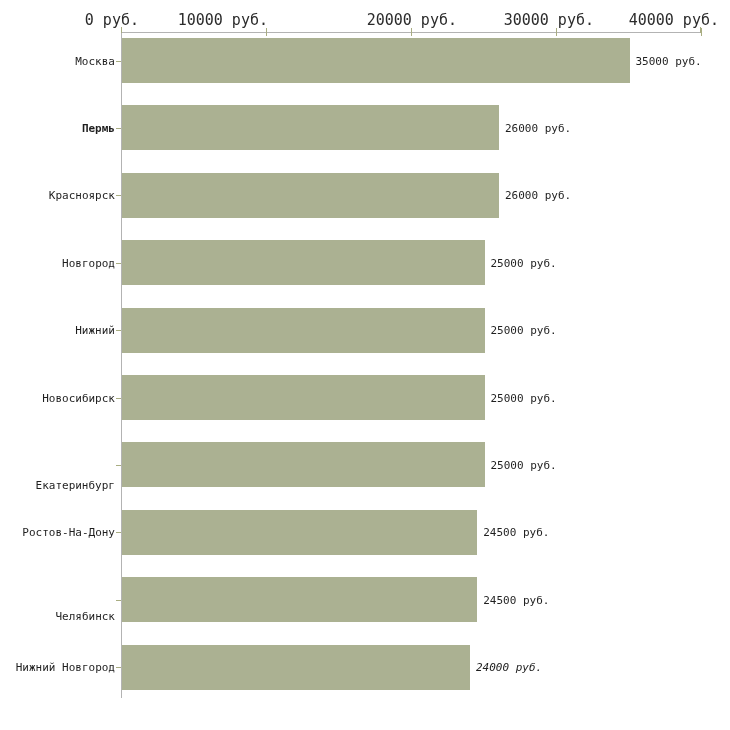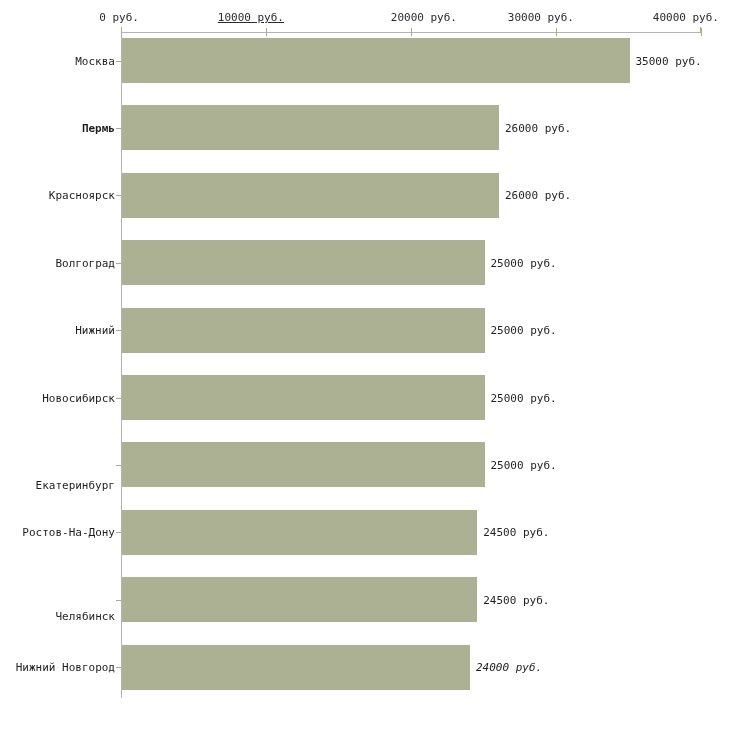--- a/index.html
+++ b/index.html
@@ -43,21 +43,21 @@
   .tick {
     position: absolute;
     top: 28px;
     width: 1px;
     height: 8px;
     background: #a9ad82;
   }
   .tick-label {
     position: absolute;
     top: 11px;
-    font-size: 11px;
+    font-size: 15px;
     color: #2b2b2b;
     white-space: nowrap;
     letter-spacing: 0px;
     transform: translateX(-100%);
   }
 
   
   .vaxis-line {
     position: absolute;
     left: 121px;
@@ -124,25 +124,25 @@
       </div>
   </div>
 
   <div class="axis-line"></div>
   <div class="axis-endcap left"></div>
   <div class="axis-endcap right"></div>
   <div id="xticks-layer">
       <div class="tick" style="left: 121px;"></div>
       <div class="tick-label" style="left: 139px;">0 руб.</div>
       <div class="tick" style="left: 266px;"></div>
-      <div class="tick-label" style="left: 284px; text-decoration: underline;">10000 руб.</div>
+      <div class="tick-label" style="left: 268px;">10000 руб.</div>
       <div class="tick" style="left: 411px;"></div>
       <div class="tick-label" style="left: 429px; margin-left: 28px;">20000 руб.</div>
       <div class="tick" style="left: 556px;"></div>
-      <div class="tick-label" style="left: 574px;">30000 руб.</div>
+      <div class="tick-label" style="left: 594px;">30000 руб.</div>
       <div class="tick" style="left: 701px;"></div>
       <div class="tick-label" style="left: 719px;">40000 руб.</div>
     </div>
 
   <div class="vaxis-line"></div>
   <div id="yticks-layer">
       <div class="vtick" style="top: 61px;"></div>
       <div class="vtick" style="top: 128px;"></div>
       <div class="vtick" style="top: 195px;"></div>
       <div class="vtick" style="top: 263px;"></div>
@@ -151,21 +151,21 @@
       <div class="vtick" style="top: 465px;"></div>
       <div class="vtick" style="top: 532px;"></div>
       <div class="vtick" style="top: 600px;"></div>
       <div class="vtick" style="top: 667px;"></div>
     </div>
 
   <div id="catlabels-layer">
       <div class="cat-label" style="top: 60.5px;">Москва</div>
       <div class="cat-label" style="top: 127.9px; font-weight: bold;">Пермь</div>
       <div class="cat-label" style="top: 195.3px;">Красноярск</div>
-      <div class="cat-label" style="top: 262.7px;">Волгоград</div>
+      <div class="cat-label" style="top: 262.7px;">Новгород</div>
       <div class="cat-label" style="top: 330.1px;">Нижний</div>
       <div class="cat-label" style="top: 397.5px;">Новосибирск</div>
       <div class="cat-label" style="top: 464.9px; margin-top: 20px;">Екатеринбург</div>
       <div class="cat-label" style="top: 532.3px;">Ростов-На-Дону</div>
       <div class="cat-label" style="top: 599.7px; margin-top: 16px;">Челябинск</div>
       <div class="cat-label" style="top: 667.1px;">Нижний Новгород</div>
     </div>
   <div id="vallabels-layer">
       <div class="val-label" style="left: 635.5px; top: 60.5px;">35000 руб.</div>
       <div class="val-label" style="left: 505px; top: 127.9px;">26000 руб.</div>

